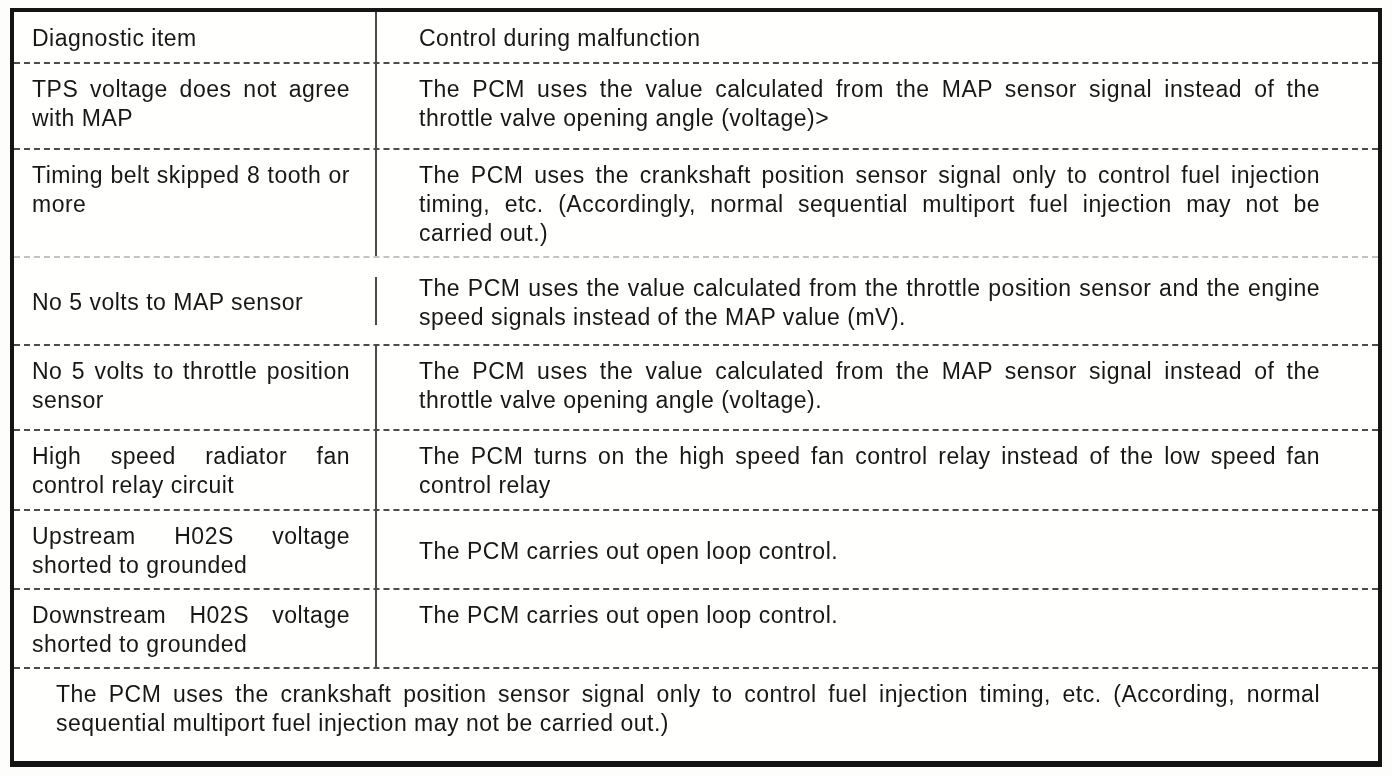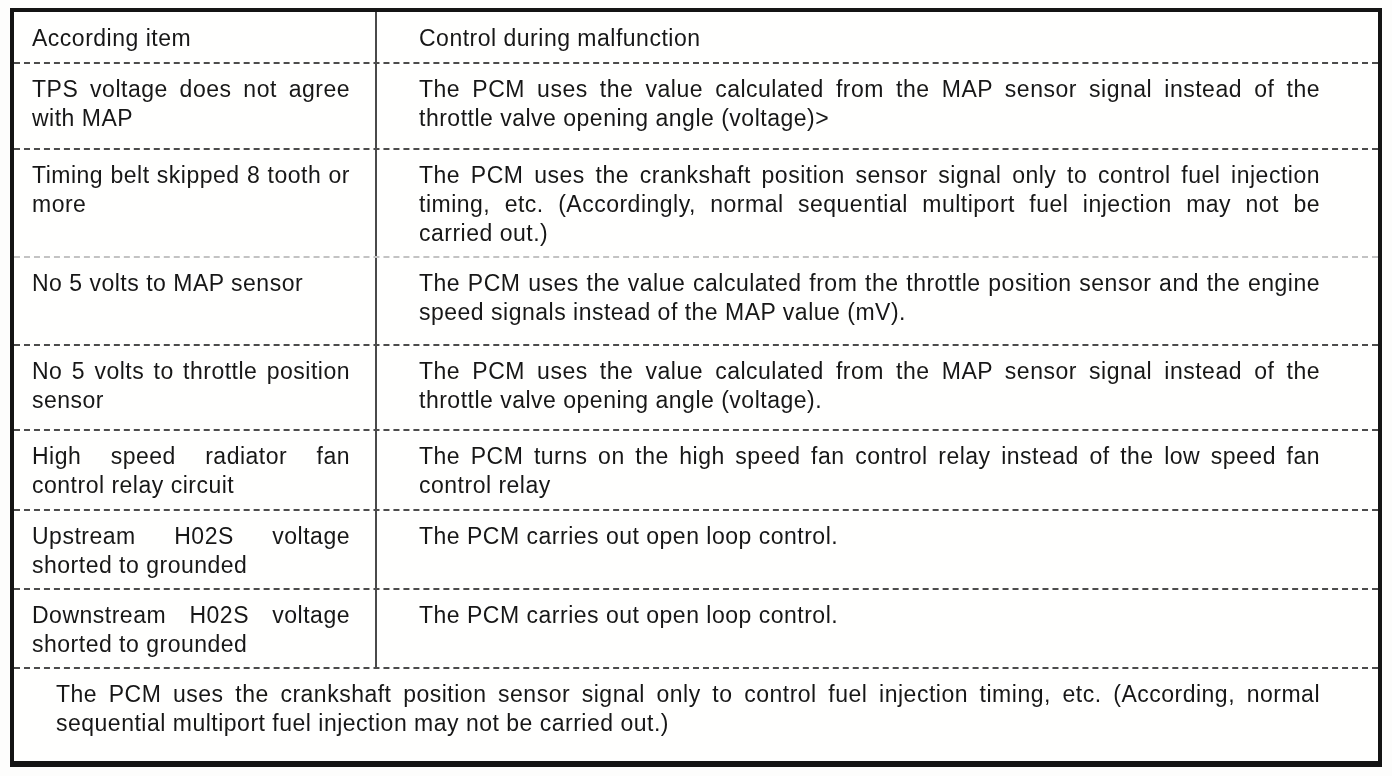--- a/index.html
+++ b/index.html
@@ -66,35 +66,35 @@
     margin-left: 28px;
   }
   .row.header-row .cell {
     padding-top: 12px;
     text-align: left;
   }
   
   .r0 { min-height: 50px; }
   .r1 { min-height: 86px; justify-content: center; }
   .r2 { min-height: 99px; }
-  .r3 { min-height: 88px; }
+  .r3 { min-height: 88px; align-items: center; }
   .r4 { min-height: 85px; }
   .r5 { min-height: 80px; }
-  .r6 { min-height: 78px; }
+  .r6 { min-height: 78px; align-items: center; }
   .r7 { min-height: 78px; }
   .r8 { flex: 1 1 auto; }
 </style>
 </head>
 <body>
 
 <div class="page">
   <div class="doc-table">
 
     <div class="row header-row r0">
-      <div class="cell left">According item</div>
+      <div class="cell left">Diagnostic item</div>
       <div class="cell right">Control during malfunction</div>
     </div>
 
     <div class="row r1">
       <div class="cell left">TPS voltage does not agree with MAP</div>
       <div class="cell right">The PCM uses the value calculated from the MAP sensor signal instead of the throttle valve opening angle (voltage)&gt;</div>
     </div>
 
     <div class="row r2">
       <div class="cell left">Timing belt skipped 8 tooth or more</div>

